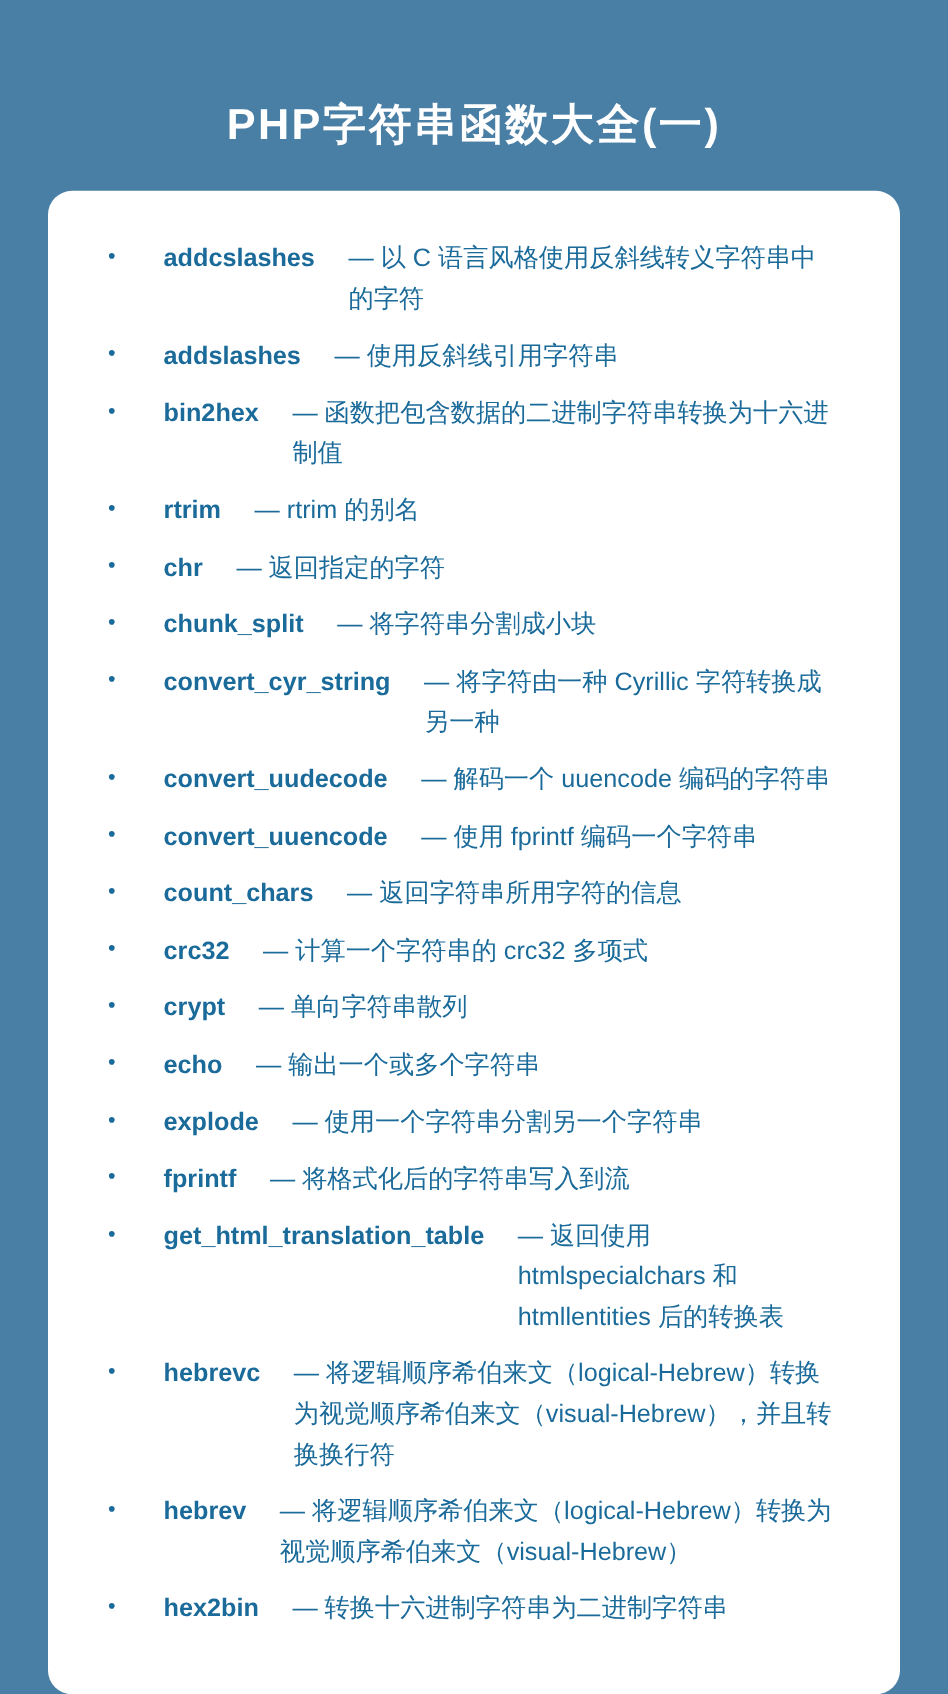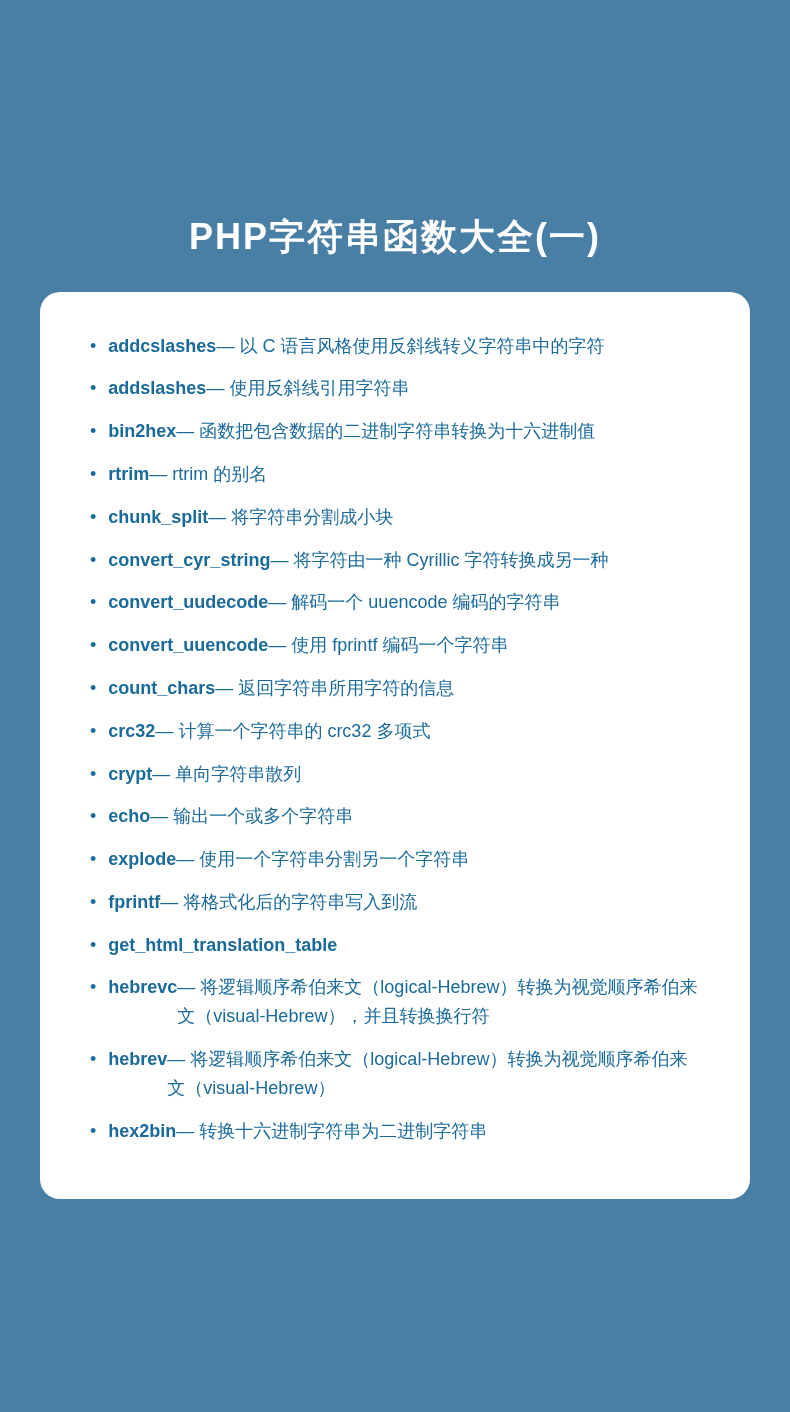--- a/index.html
+++ b/index.html
@@ -39,23 +39,24 @@
 
     .func-list {
       list-style: none;
       padding: 0;
     }
 
     .func-list li {
       display: flex;
       align-items: flex-start;
       margin-bottom: 14px;
-      font-size: 18px;
+      font-size: 21px;
       color: #1a6a9a;
       line-height: 1.6;
+      gap: 28px;
     }
 
     .func-list li::before {
       content: "•";
       color: #1a6a9a;
       font-size: 18px;
       margin-right: 12px;
       flex-shrink: 0;
       line-height: 1.6;
     }
@@ -86,20 +87,24 @@
       </li>
       <li>
         <span class="func-name">bin2hex </span>
         <span class="func-desc">— 函数把包含数据的二进制字符串转换为十六进制值</span>
       </li>
       <li>
         <span class="func-name">rtrim </span>
         <span class="func-desc">— rtrim 的别名</span>
       </li>
       <li>
+        <span class="func-name">chr </span>
+        <span class="func-desc">— 返回指定的字符</span>
+      </li>
+      <li>
         <span class="func-name">chunk_split </span>
         <span class="func-desc">— 将字符串分割成小块</span>
       </li>
       <li>
         <span class="func-name">convert_cyr_string </span>
         <span class="func-desc">— 将字符由一种 Cyrillic 字符转换成另一种</span>
       </li>
       <li>
         <span class="func-name">convert_uudecode </span>
         <span class="func-desc">— 解码一个 uuencode 编码的字符串</span>
@@ -127,20 +132,21 @@
       <li>
         <span class="func-name">explode </span>
         <span class="func-desc">— 使用一个字符串分割另一个字符串</span>
       </li>
       <li>
         <span class="func-name">fprintf </span>
         <span class="func-desc">— 将格式化后的字符串写入到流</span>
       </li>
       <li>
         <span class="func-name">get_html_translation_table </span>
+        <span class="func-desc">— 返回使用 htmlspecialchars 和 htmllentities 后的转换表</span>
       </li>
       <li>
         <span class="func-name">hebrevc </span>
         <span class="func-desc">— 将逻辑顺序希伯来文（logical-Hebrew）转换为视觉顺序希伯来文（visual-Hebrew），并且转换换行符</span>
       </li>
       <li>
         <span class="func-name">hebrev </span>
         <span class="func-desc">— 将逻辑顺序希伯来文（logical-Hebrew）转换为视觉顺序希伯来文（visual-Hebrew）</span>
       </li>
       <li>

